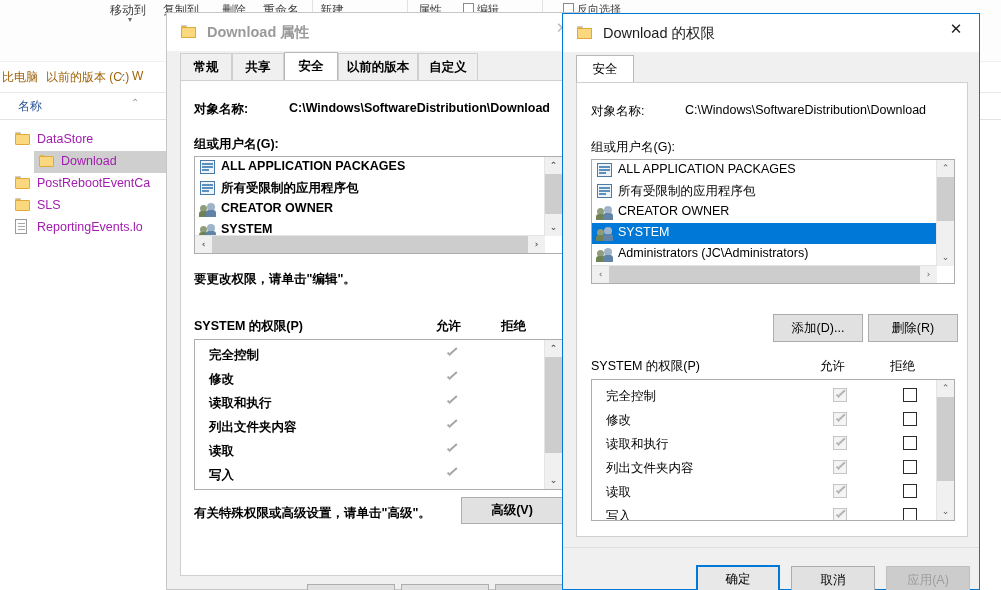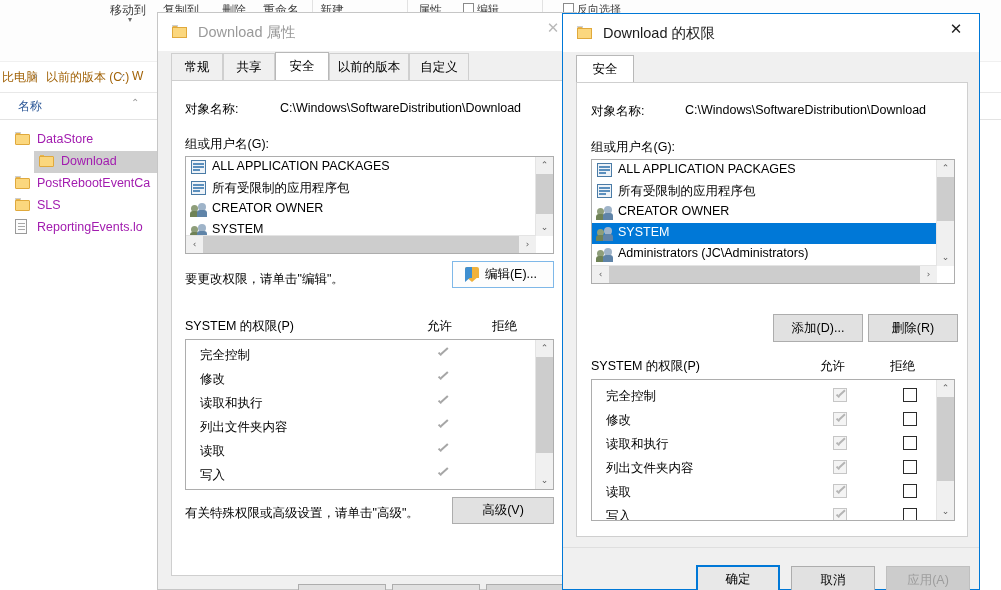--- a/index.html
+++ b/index.html
@@ -172,21 +172,21 @@
         <div class="dico">
           <i style="top:3px;"></i>
           <i style="top:6px;"></i>
           <i style="top:9px;"></i>
         </div>
         <span class="fname">ReportingEvents.lo</span>
       </div>
     </div>
 </div>
 
-<div class="dlg" id="propdlg" style="left:157px;top:12px;width:420px;height:578px;border:1px solid #c6c6c6;">
+<div class="dlg" id="propdlg" style="left:166px;top:12px;width:420px;height:578px;border:1px solid #c6c6c6;font-weight:bold;">
   <div class="dlg-title">
     <div class="dlg-ico">
         <div class="tab"></div>
         <div class="body"></div>
       </div>
     <div class="dlg-caption" style="color:#9a9a9a;">Download 属性</div>
     <div class="dlg-close" style="right:0;color:#b9b9b9;">✕</div>
   </div>
 
   <div class="tabstrip" id="prop-tabs" style="left:13px;top:40px;width:394px;">
@@ -245,29 +245,20 @@
         <div class="ar dn" style="bottom:0;">⌄</div>
       </div>
       <div class="hsb" style="right:17px;">
         <div class="ar lf">‹</div>
         <div class="th" style="left:17px;right:17px;"></div>
         <div class="ar rt">›</div>
       </div>
     </div>
 
     <span class="lbl" style="left:13px;top:190px;">要更改权限，请单击"编辑"。</span>
-    <div class="btn light" style="left:280px;top:180px;width:102px;height:27px;line-height:25px;">
-      <div class="shield" style="left:12px;top:5px;">
-        <div class="s"></div>
-          <div class="s2"></div>
-          <div class="b"></div>
-          <div class="b2"></div>
-      </div>
-      <span style="margin-left:16px;">编辑(E)...</span>
-    </div>
 
     <span class="permhdr" style="left:13px;top:237px;">SYSTEM 的权限(P)</span>
     <span class="permhdr" style="left:255px;top:237px;">允许</span>
     <span class="permhdr" style="left:320px;top:237px;">拒绝</span>
 
     <div class="listbox" style="left:13px;top:258px;width:369px;height:151px;">
       <div id="prop-perms" style="position:absolute;left:0;top:0;right:17px;">
           <div class="prow" style="top:3px;">
             <span class="pname">完全控制</span>
             <div class="tick" style="left:250px;"></div>

